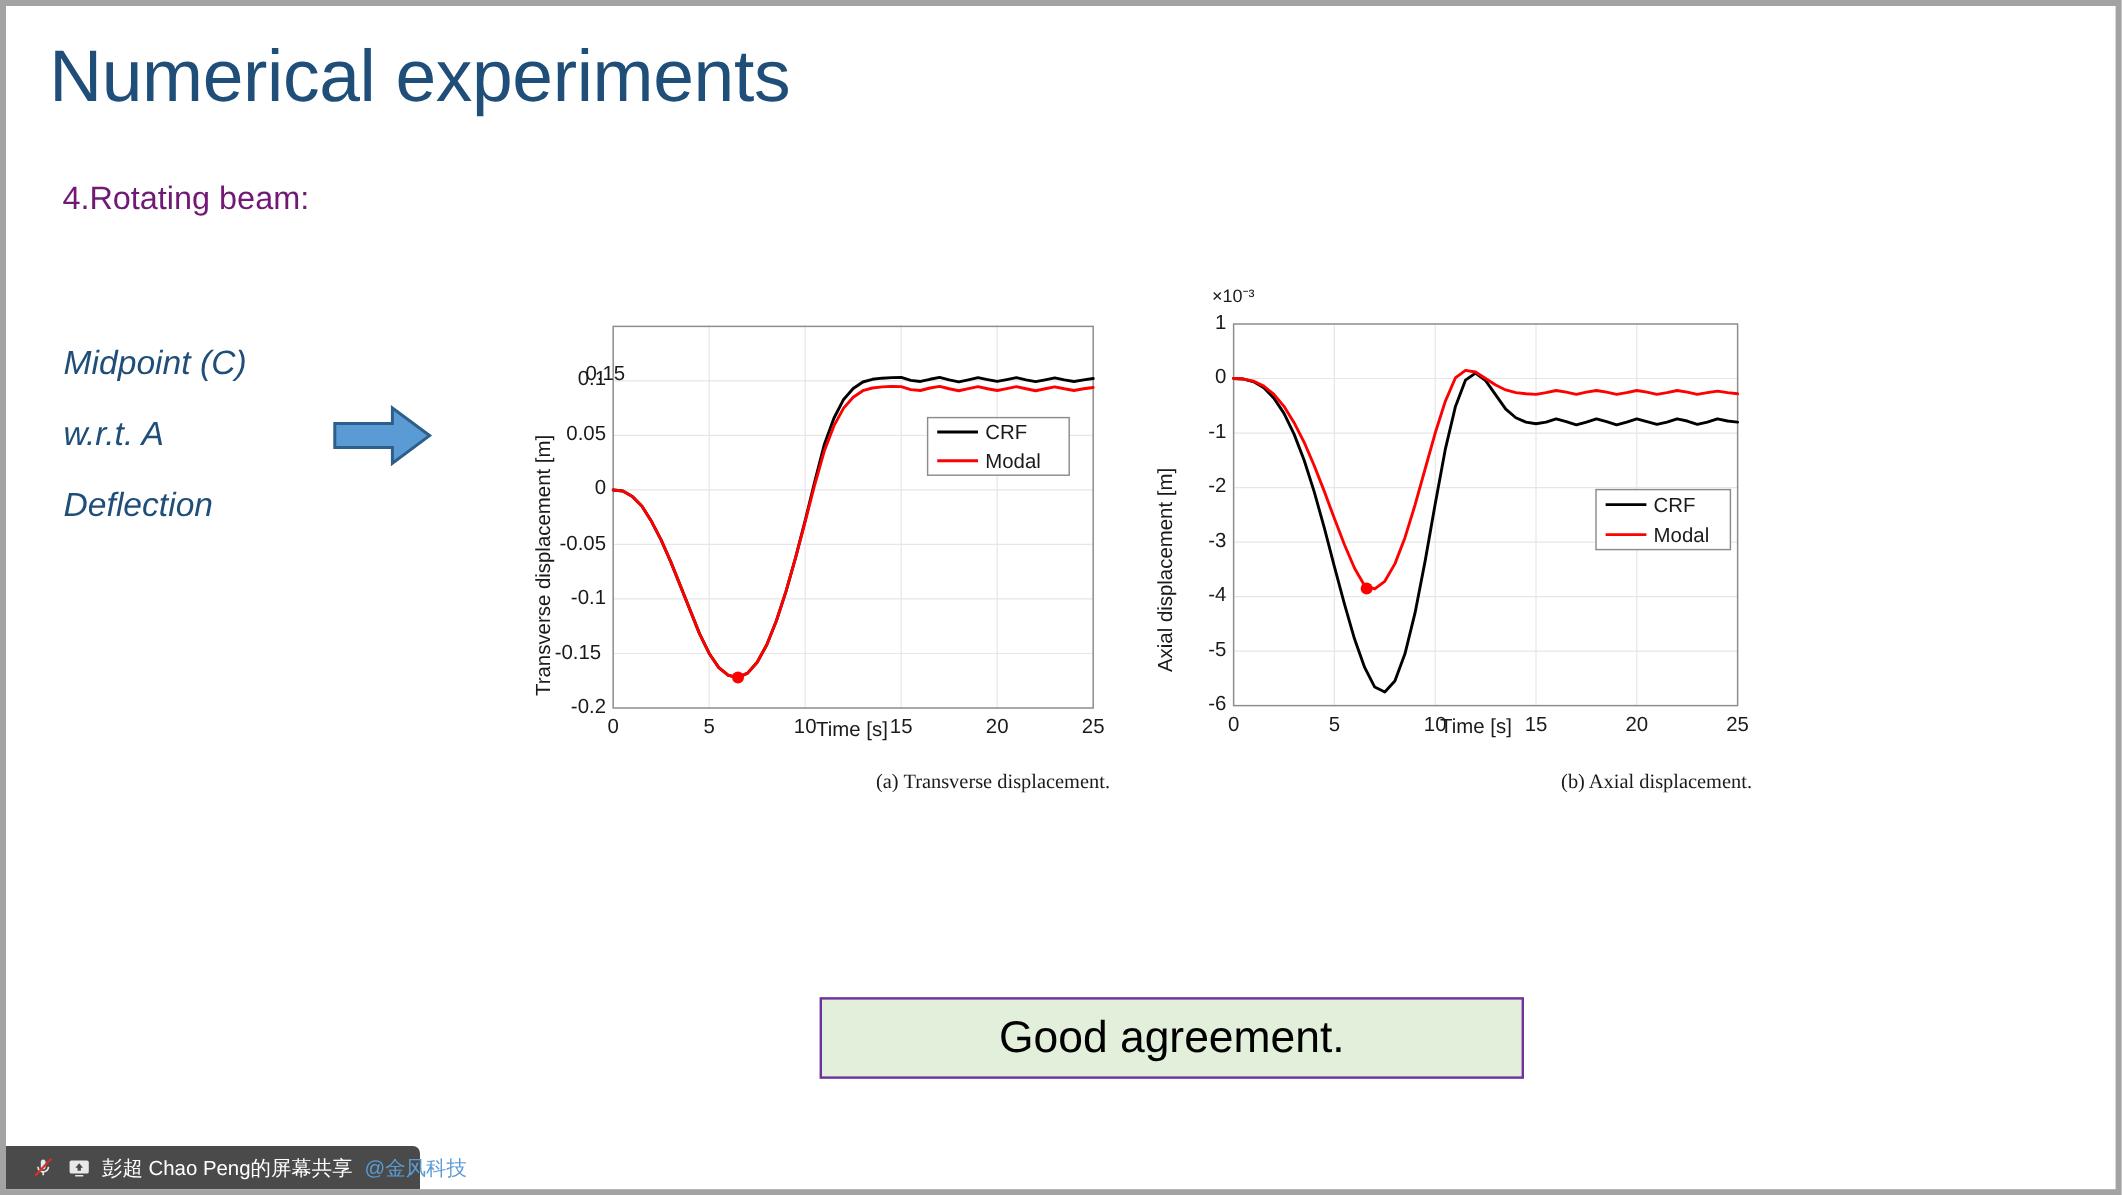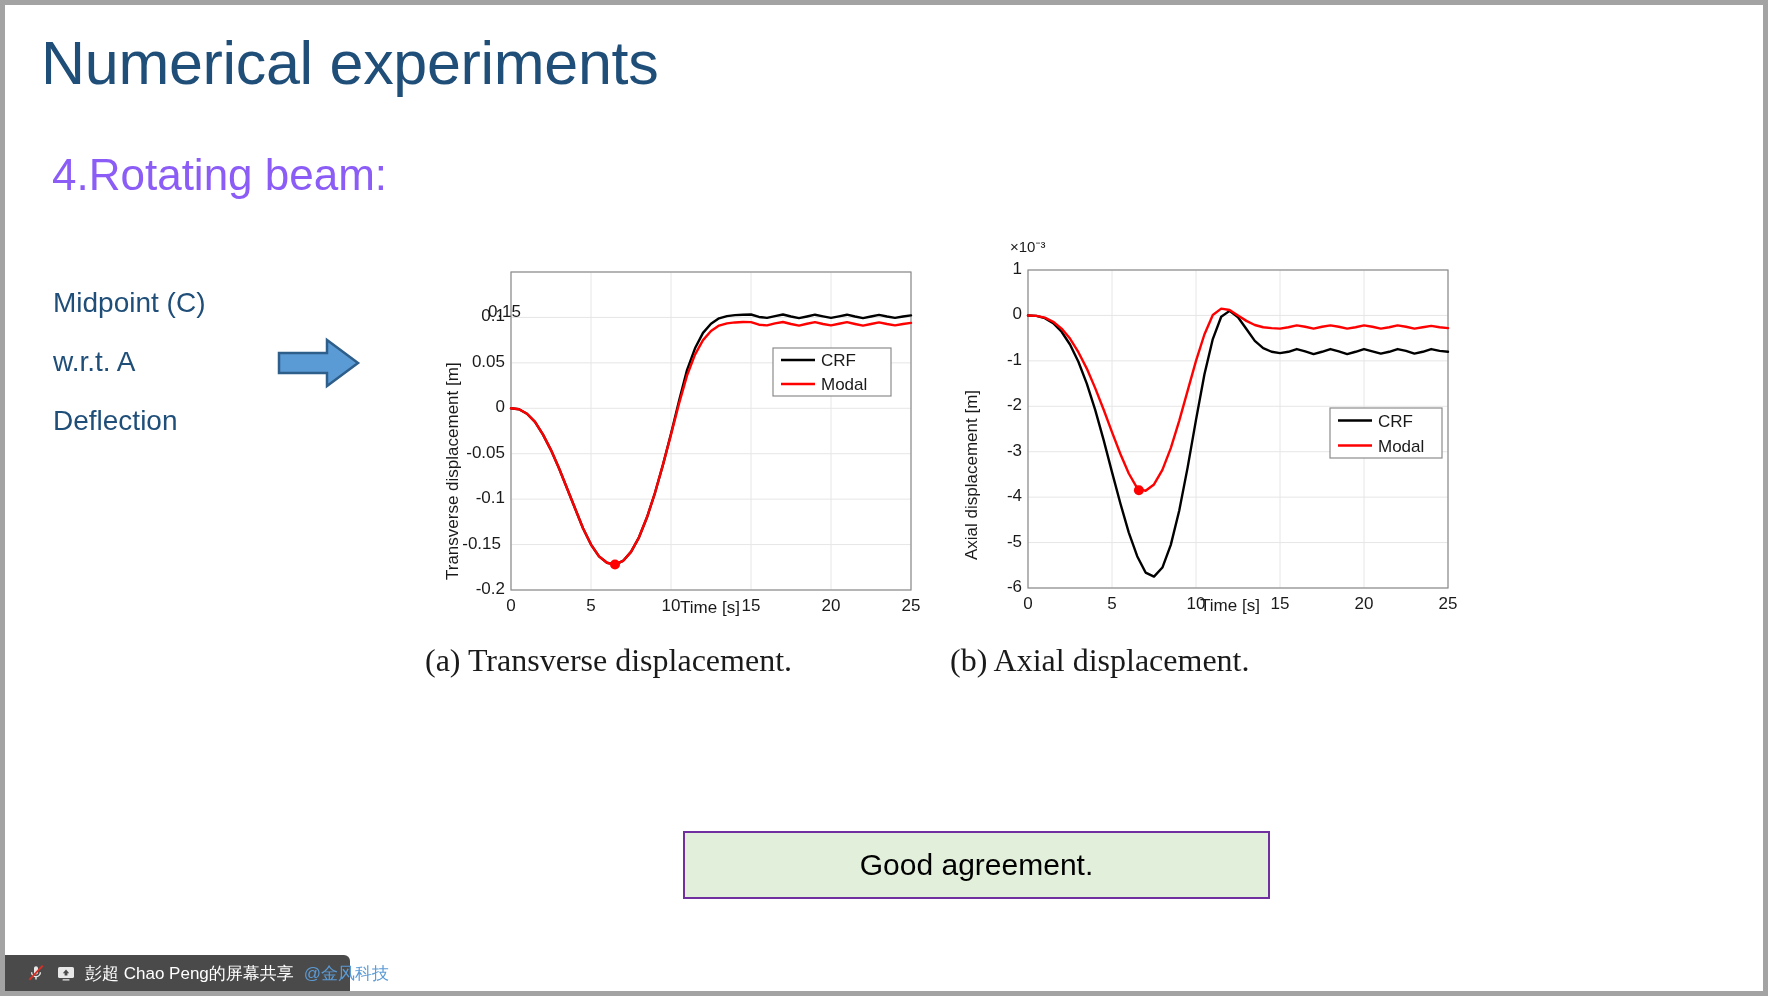--- a/index.html
+++ b/index.html
@@ -35,32 +35,33 @@
     color: #1F4E79;
     font-family: "Liberation Sans", sans-serif;
     font-weight: 400;
     letter-spacing: -0.3px;
     white-space: nowrap;
   }
   .subtitle {
     position: absolute;
     left: 47px;
     top: 145px;
-    font-size: 44px;
-    color: #8b5cf6;
+    font-size: 27px;
+    color: #701a75;
     font-weight: 400;
     white-space: nowrap;
   }
 
   
   .left-col {
     position: absolute;
     left: 48px;
     top: 283px;
     width: 250px;
+    font-style: italic;
   }
   .left-col .line {
     font-size: 28px;
     color: #1F4E79;
     margin-bottom: 28px;
     white-space: nowrap;
     line-height: 1.1;
   }
 
   
@@ -123,42 +124,42 @@
   .xtick {
     position: absolute;
     font-size: 17px;
     color: #1a1a1a;
     text-align: center;
     white-space: nowrap;
   }
   .caption {
     position: absolute;
     font-family: "Liberation Serif", serif;
-    font-size: 32px;
-    color: #1a1a1a;
-    text-align: left;
+    font-size: 17px;
+    color: #1a1a1a;
+    text-align: right;
     white-space: nowrap;
   }
 
   
   .concl-box {
     position: absolute;
     left: 678px;
     top: 826px;
     width: 587px;
     height: 68px;
     background: #E2EFDA;
     border: 2px solid #7030A0;
     box-sizing: border-box;
     display: flex;
     align-items: center;
     justify-content: center;
   }
   .concl-box span {
-    font-size: 30px;
+    font-size: 37px;
     color: #000000;
   }
 
   
   .taskbar {
     position: absolute;
     left: 0;
     bottom: 0;
     height: 36px;
     width: 345px;

